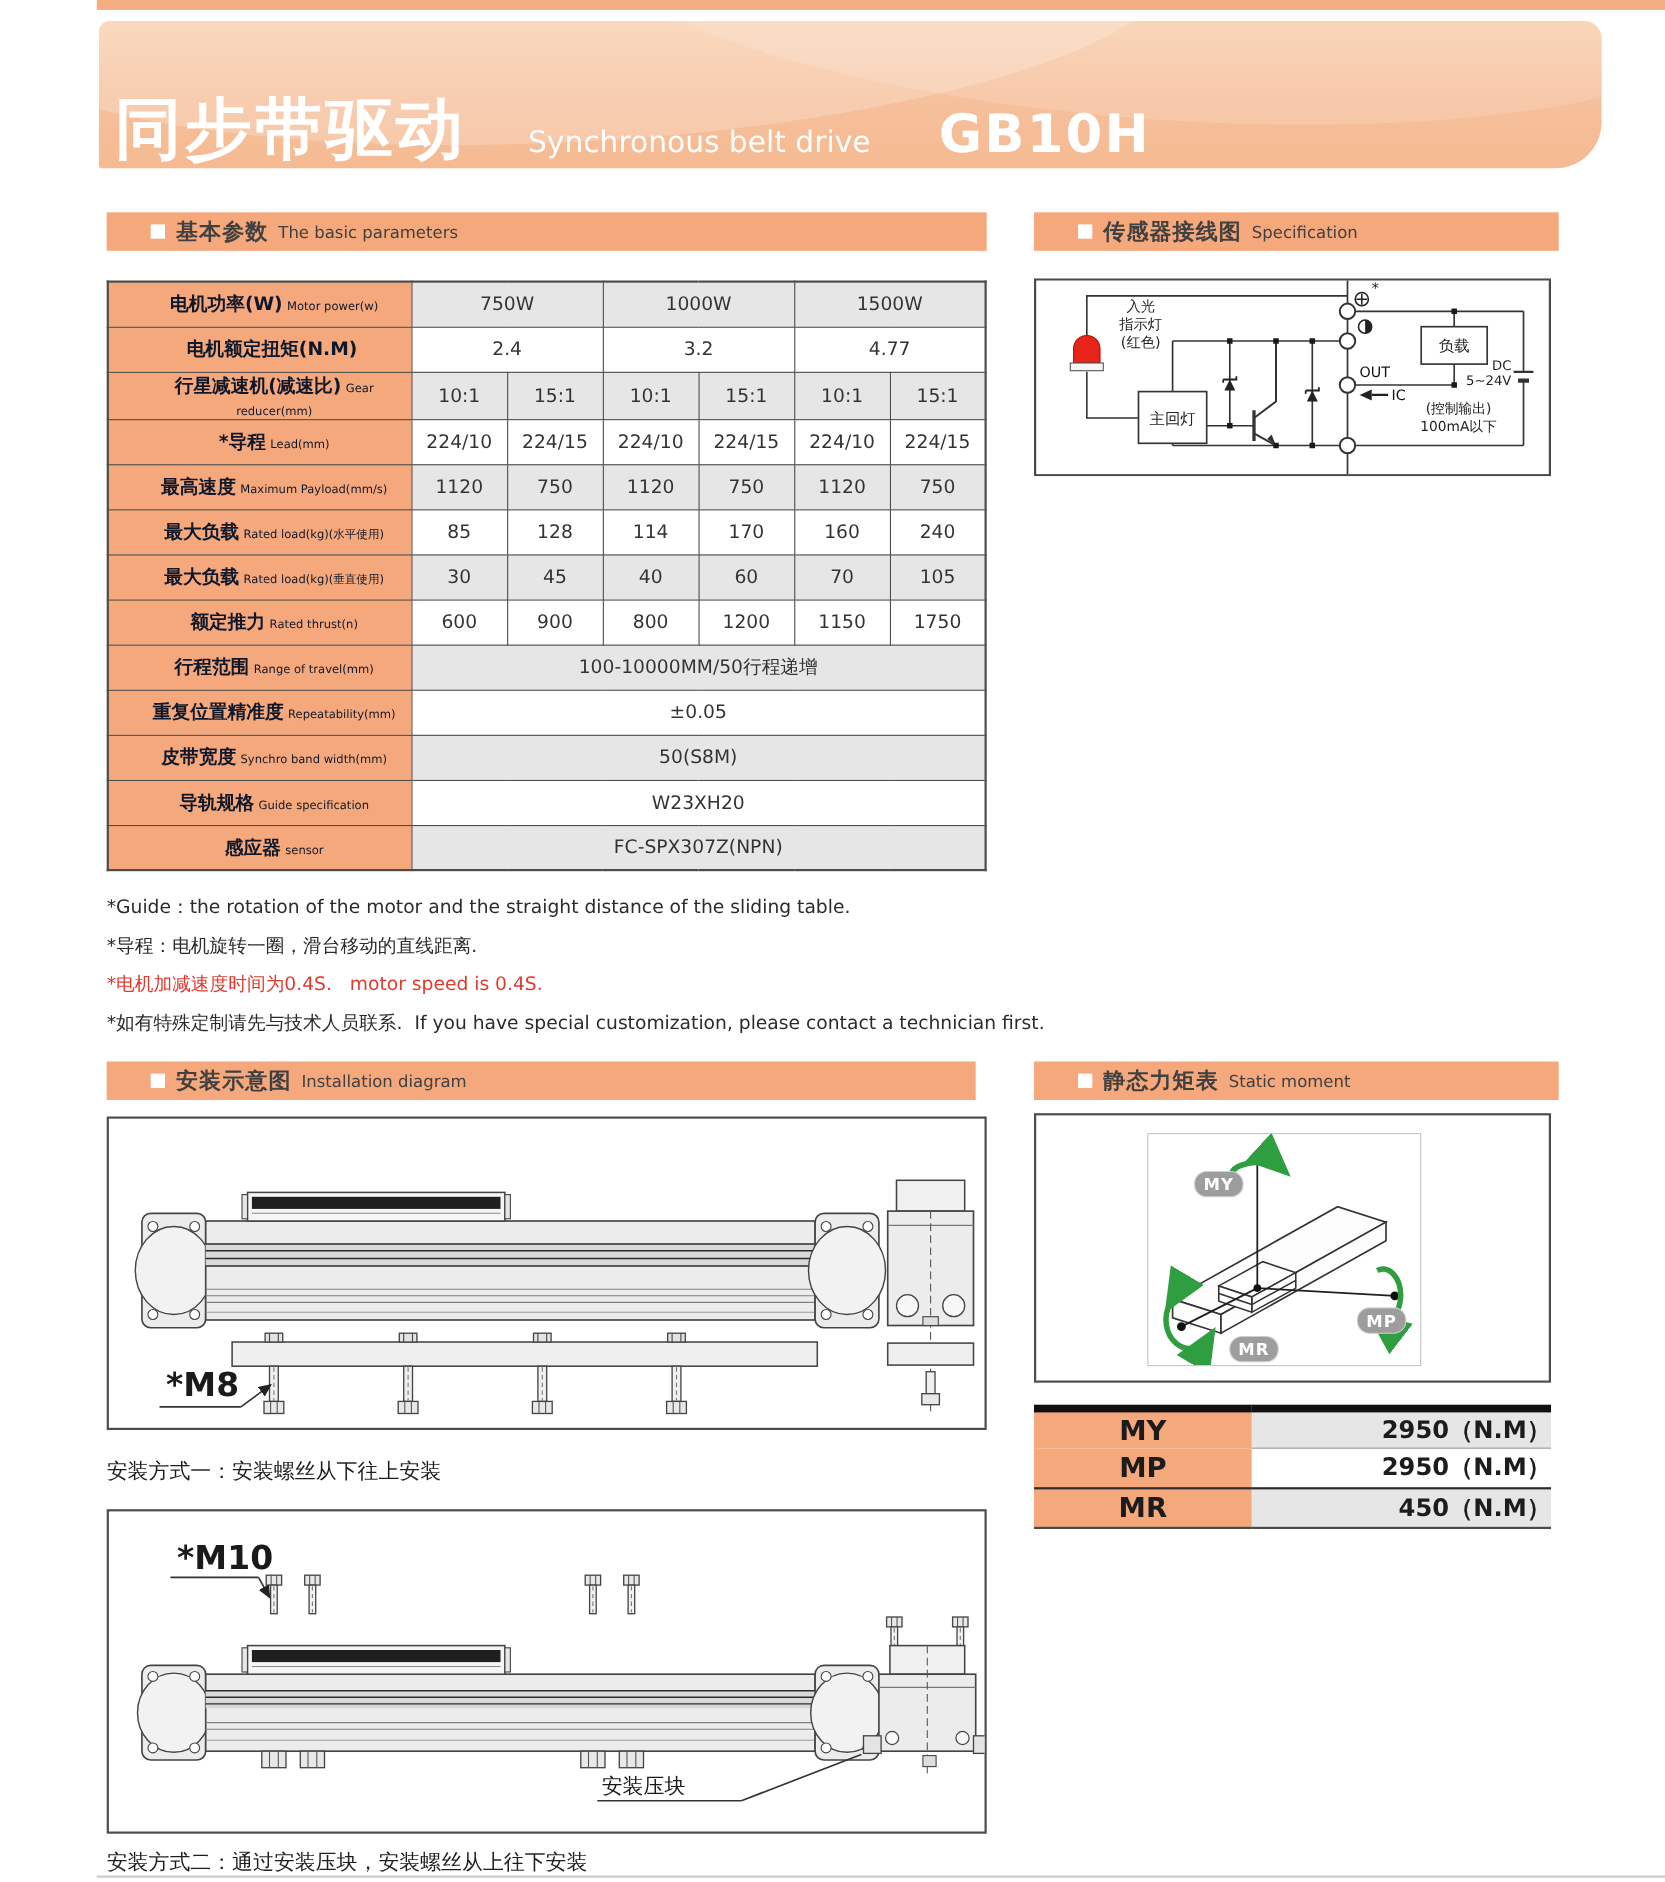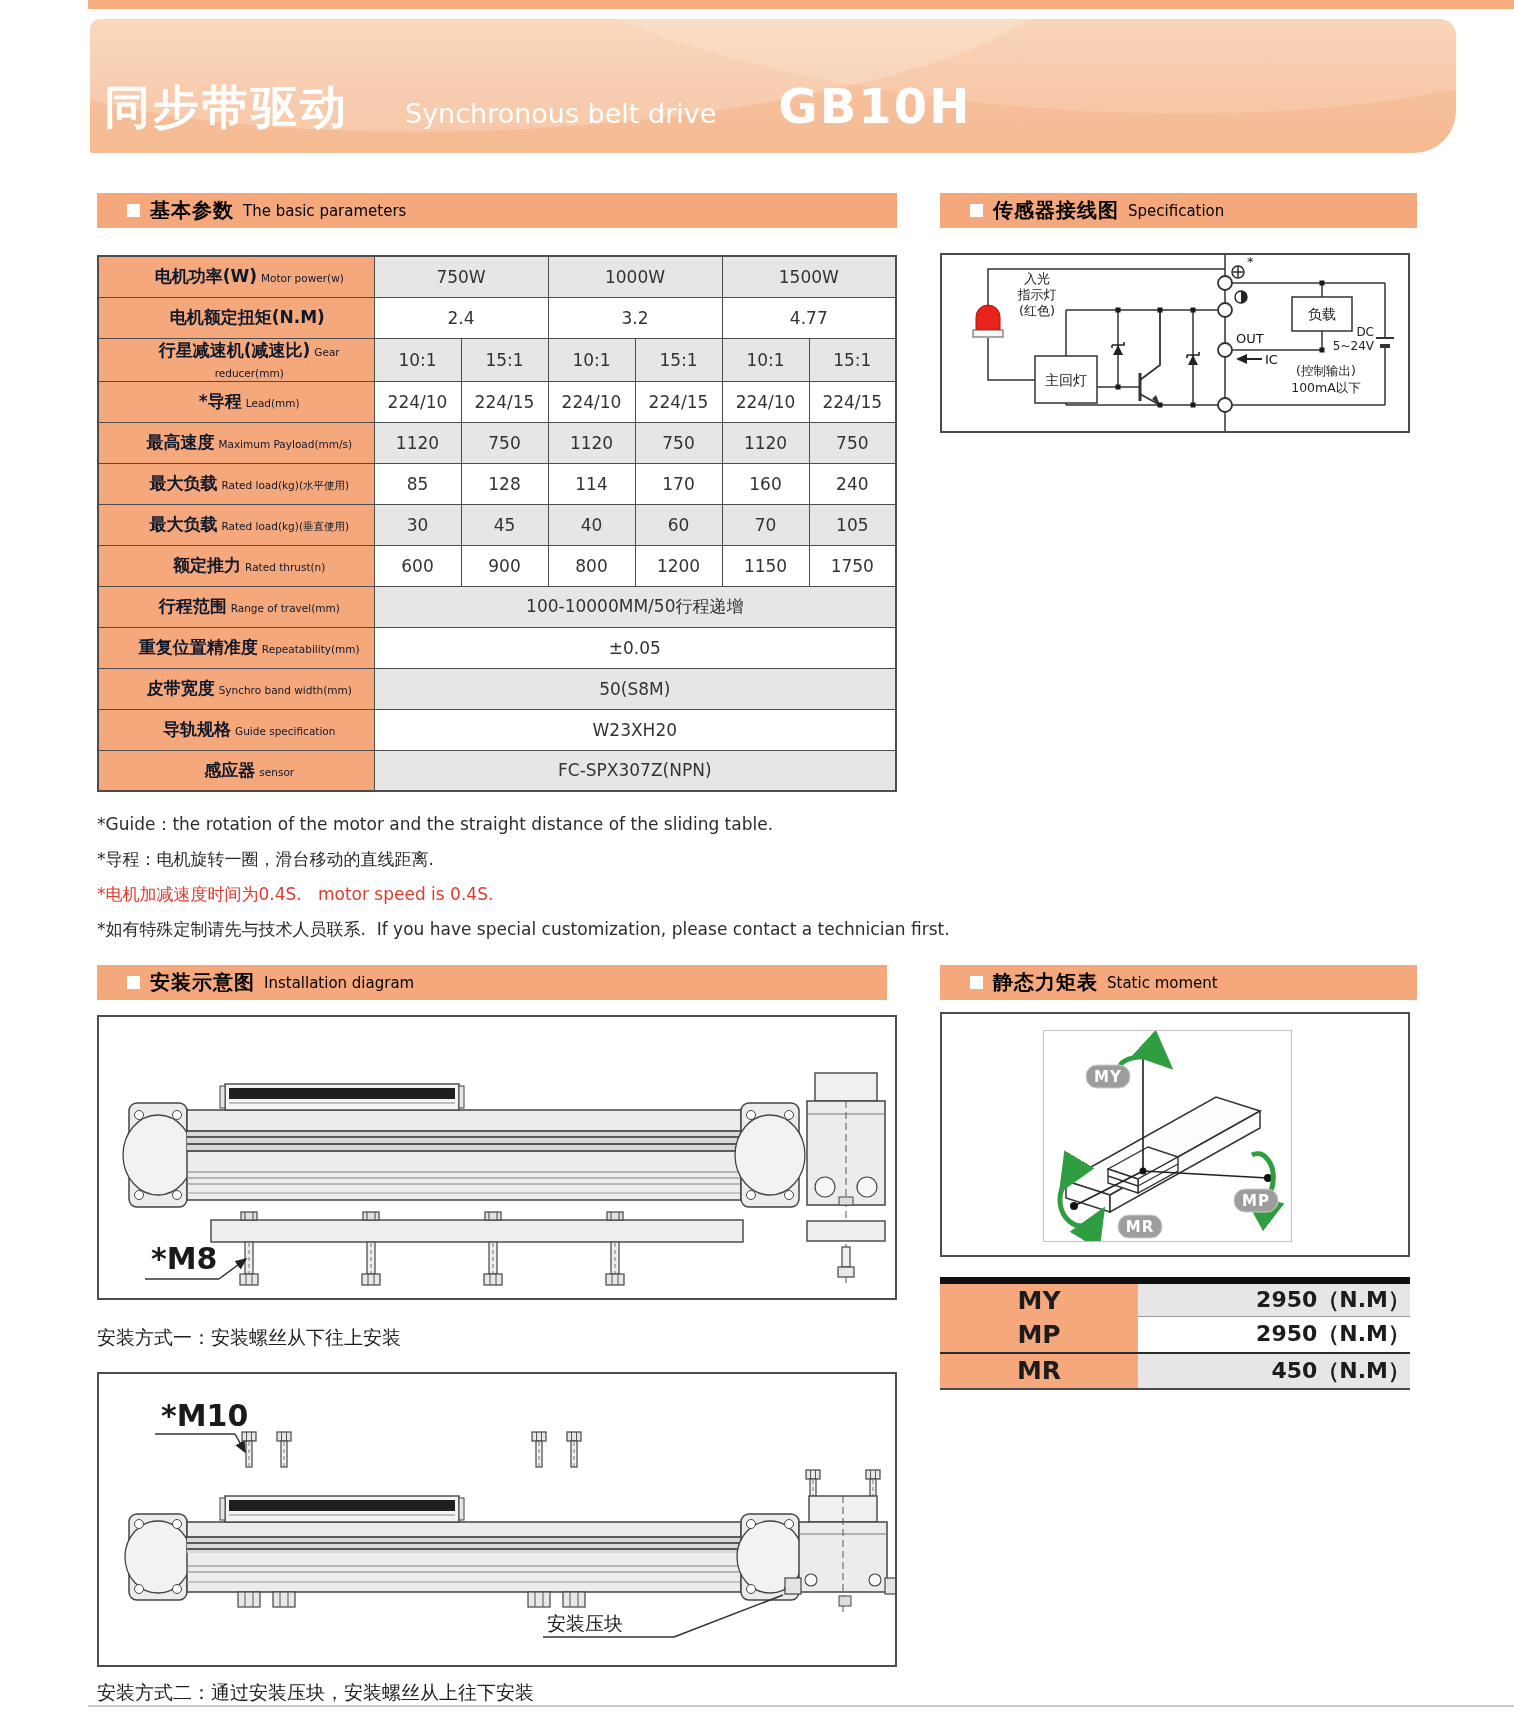--- a/index.html
+++ b/index.html
@@ -11,26 +11,26 @@
   
   .topstrip{left:88px;top:0;width:1426px;height:9px;background:#f4ad80}
   
   .banner{left:90px;top:19px;width:1366px;height:134px;border-radius:10px 16px 42px 2px;
     background:linear-gradient(180deg,#f9cfae 0%,#f6c09c 55%,#f5ba91 100%);overflow:hidden}
   .banner .shine{position:absolute;left:-120px;top:-160px;width:1100px;height:270px;
     background:rgba(255,255,255,.20);border-radius:50%;transform:rotate(-3deg)}
   .banner .shine2{position:absolute;left:420px;top:-210px;width:1100px;height:300px;
     background:rgba(255,255,255,.14);border-radius:50%;transform:rotate(4deg)}
   .banner-row{position:absolute;left:14px;top:0;display:flex;align-items:baseline;padding-top:58px}
-  .t-cn{font-size:46px;font-weight:bold;color:#fff;letter-spacing:3px;white-space:nowrap}
+  .t-cn{font-size:61px;font-weight:bold;color:#fff;letter-spacing:3px;white-space:nowrap}
   .t-en{font-size:27px;color:#fff;margin-left:56px;white-space:nowrap}
   .t-model{font-size:48px;font-weight:bold;color:#fff;margin-left:62px;letter-spacing:2px}
   
-  .sec-h{height:35px;background:#f5a87c;color:#000000;display:flex;align-items:center;
-    padding-left:30px;box-sizing:border-box}
+  .sec-h{height:35px;background:#f5a87c;color:#404040;display:flex;align-items:center;
+    padding-left:40px;box-sizing:border-box}
   .sec-h .sq{width:13px;height:13px;background:#fff;margin-right:10px;flex:none}
   .sec-h .cn{font-size:20px;font-weight:bold;letter-spacing:1px;white-space:nowrap}
   .sec-h .en{font-size:15px;margin-left:9px;white-space:nowrap}
   
   .ptable{border-collapse:collapse;table-layout:fixed;width:800px;border:2px solid #4d4d4d}
   .ptable td{border:1px solid #4d4d4d;height:41px;padding:0;box-sizing:border-box}
   .plabel{background:#f5a87c;color:#0f172a;text-align:center;padding-left:26px !important}
   .plabel .cn{font-size:17px;font-weight:bold}
   .plabel .en{font-size:10.5px;margin-left:4px}
   .pval{text-align:center;font-size:17px;color:#333;background:#fff}

